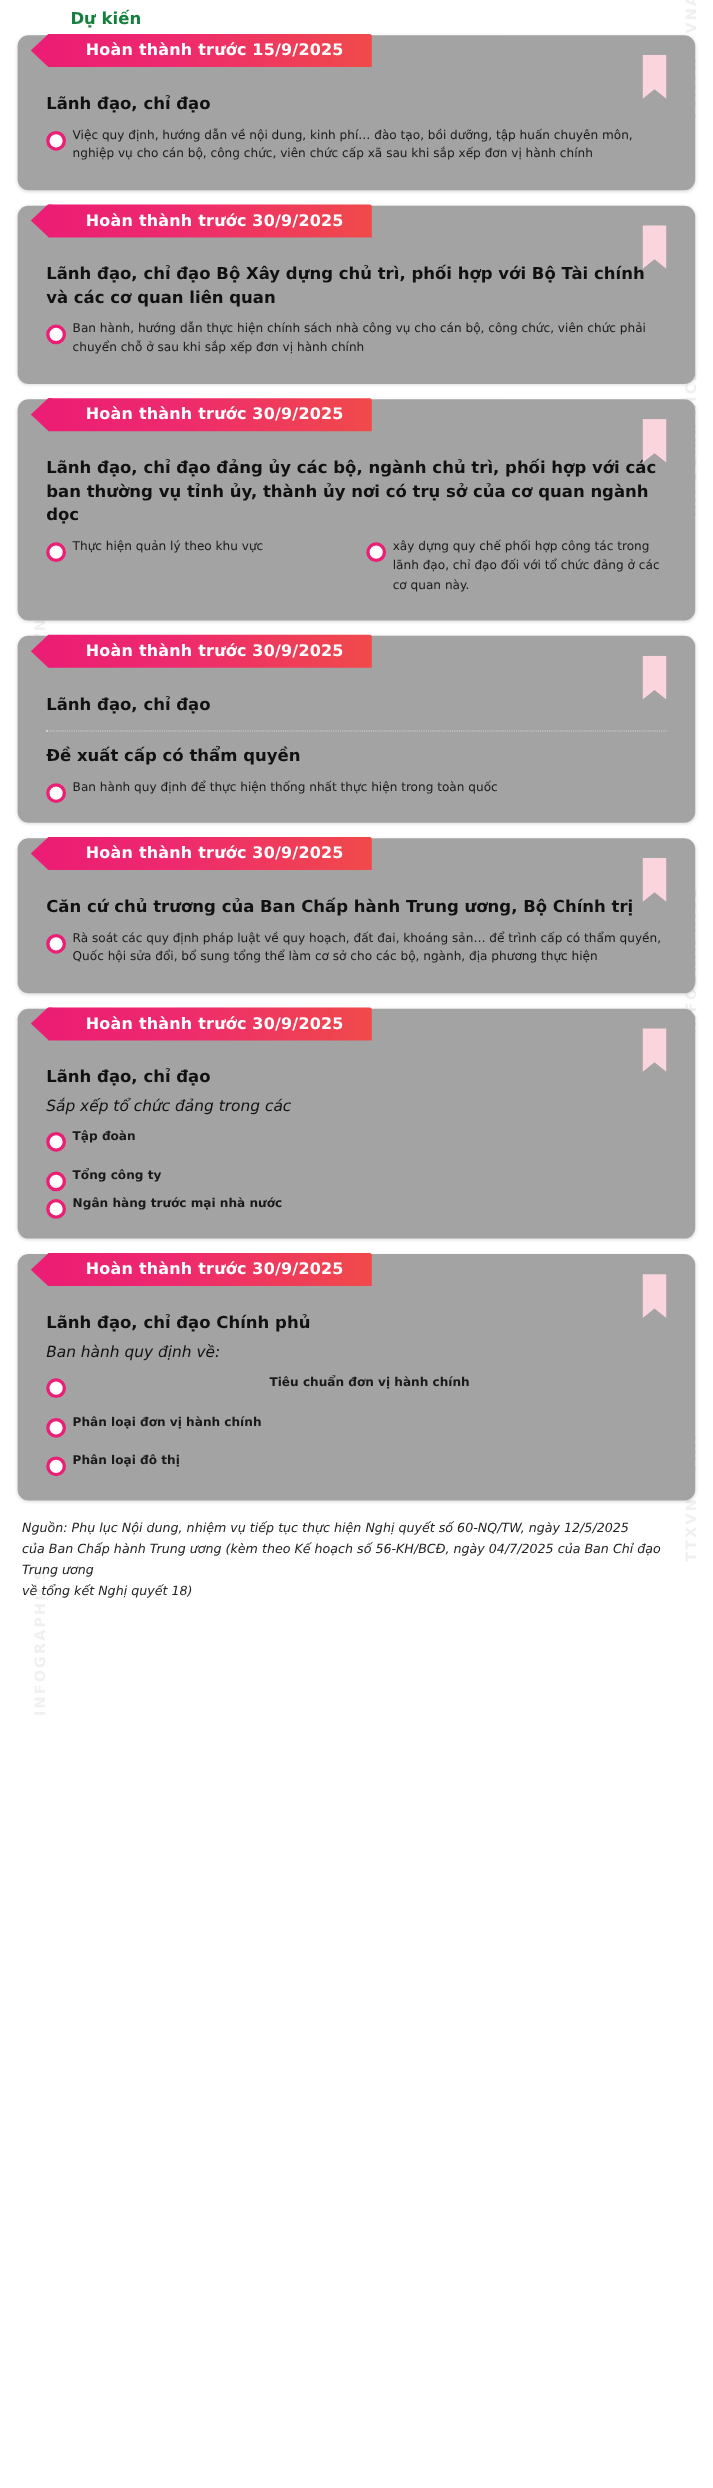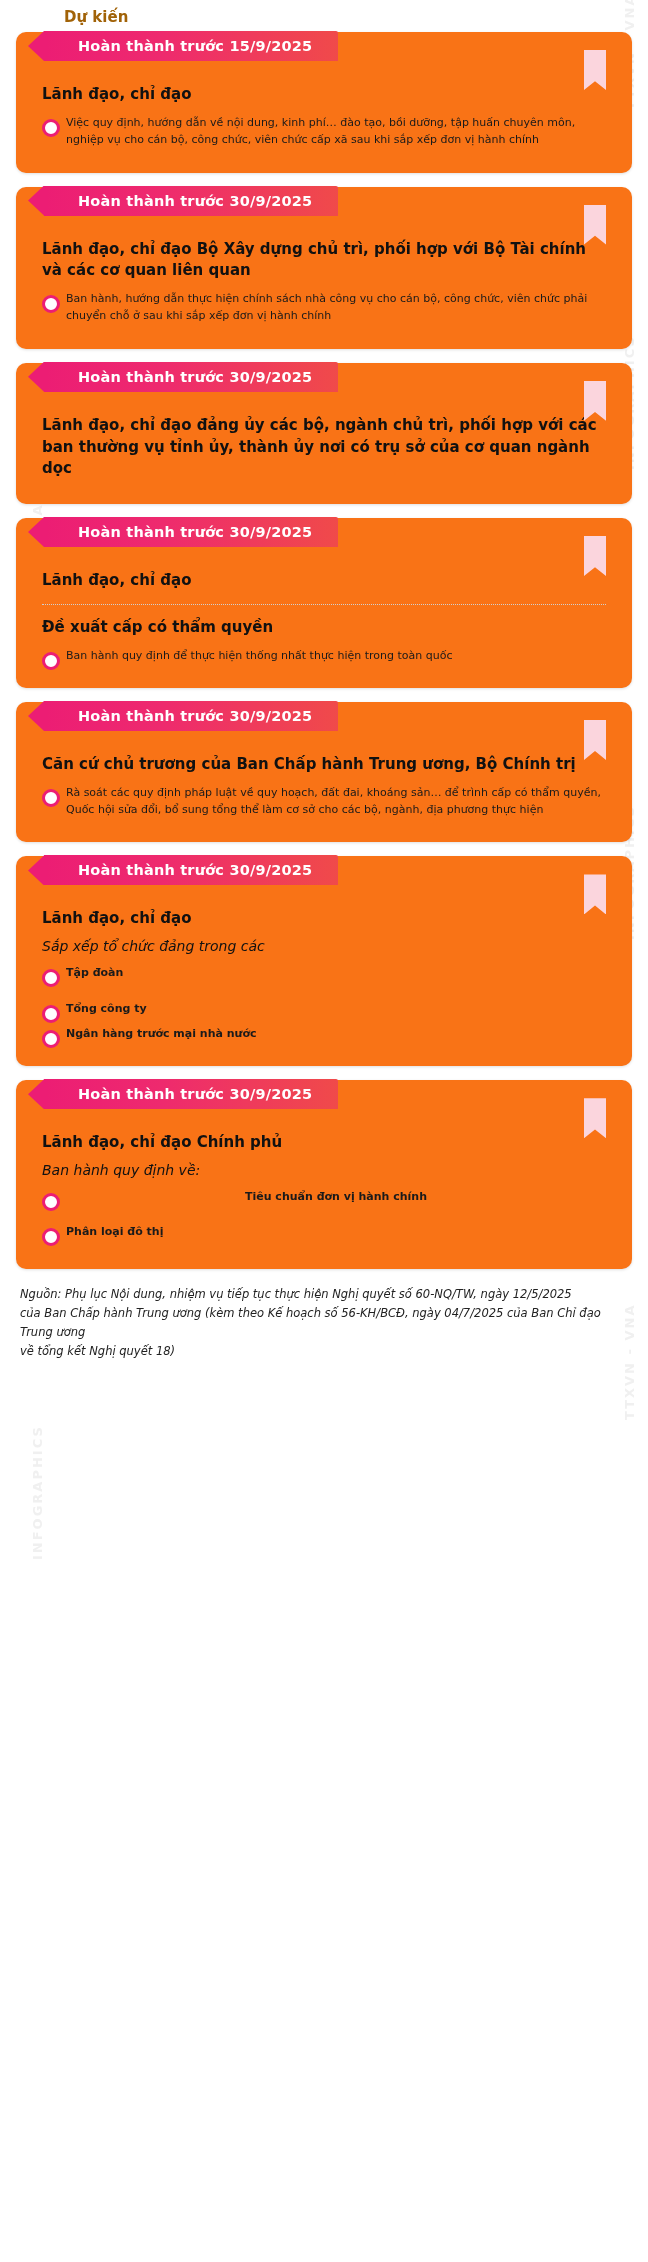--- a/index.html
+++ b/index.html
@@ -33,28 +33,28 @@
   .stack {
     position: relative;
     z-index: 2;
     padding: 4px 0 0 0;
   }
 
   
   .pre-label {
     font-size: 15px;
     font-weight: bold;
-    color: #a16207;
+    color: #15803d;
     margin: 4px 0 6px 64px;
   }
 
   .card {
     position: relative;
     margin: 0 16px 14px 16px;
-    background: #f97316;
+    background: #a3a3a3;
     border-radius: 10px;
     box-shadow: 0 1px 3px rgba(0,0,0,0.13);
     padding: 0 0 16px 0;
   }
 
   
   .banner {
     position: relative;
     display: inline-block;
     margin-left: 28px;
@@ -183,20 +183,24 @@
       </div>
     </div>
 
     <div class="card">
       <div class="banner-wrap">
         <div class="banner">Hoàn thành trước  30/9/2025</div>
       </div>
       <div class="ribbon"></div>
       <div class="card-body">
         <div class="heading">Lãnh đạo, chỉ đạo đảng ủy các bộ, ngành chủ trì, phối hợp với các ban thường vụ tỉnh ủy, thành ủy nơi có trụ sở của cơ quan ngành dọc</div>
+        <div class="two-col">
+          <div class="bullet">Thực hiện quản lý theo khu vực</div>
+          <div class="bullet">xây dựng quy chế phối hợp công tác trong lãnh đạo, chỉ đạo đối với tổ chức đảng ở các cơ quan này.</div>
+        </div>
       </div>
     </div>
 
     <div class="card">
       <div class="banner-wrap">
         <div class="banner">Hoàn thành trước  30/9/2025</div>
       </div>
       <div class="ribbon"></div>
       <div class="card-body">
         <div class="heading">Lãnh đạo, chỉ đạo</div>
@@ -233,20 +237,21 @@
 
     <div class="card">
       <div class="banner-wrap">
         <div class="banner">Hoàn thành trước 30/9/2025</div>
       </div>
       <div class="ribbon"></div>
       <div class="card-body">
         <div class="heading">Lãnh đạo, chỉ đạo Chính phủ</div>
         <div class="subheading">Ban hành quy định về:</div>
         <div class="bullet bold" style="margin-bottom:18px;text-align:center;">Tiêu chuẩn đơn vị hành chính</div>
+        <div class="bullet bold" style="margin-bottom:18px;">Phân loại đơn vị hành chính</div>
         <div class="bullet bold" style="margin-bottom:12px;">Phân loại đô thị</div>
       </div>
     </div>
 
     <div class="src">
       <span class="src-line">Nguồn: Phụ lục Nội dung, nhiệm vụ tiếp tục thực hiện Nghị quyết số 60-NQ/TW, ngày 12/5/2025</span>
       <span class="src-line">của Ban Chấp hành Trung ương (kèm theo Kế hoạch số 56-KH/BCĐ, ngày 04/7/2025 của Ban Chỉ đạo Trung ương</span>
       <span class="src-line">về tổng kết Nghị quyết 18)</span>
     </div>
 

